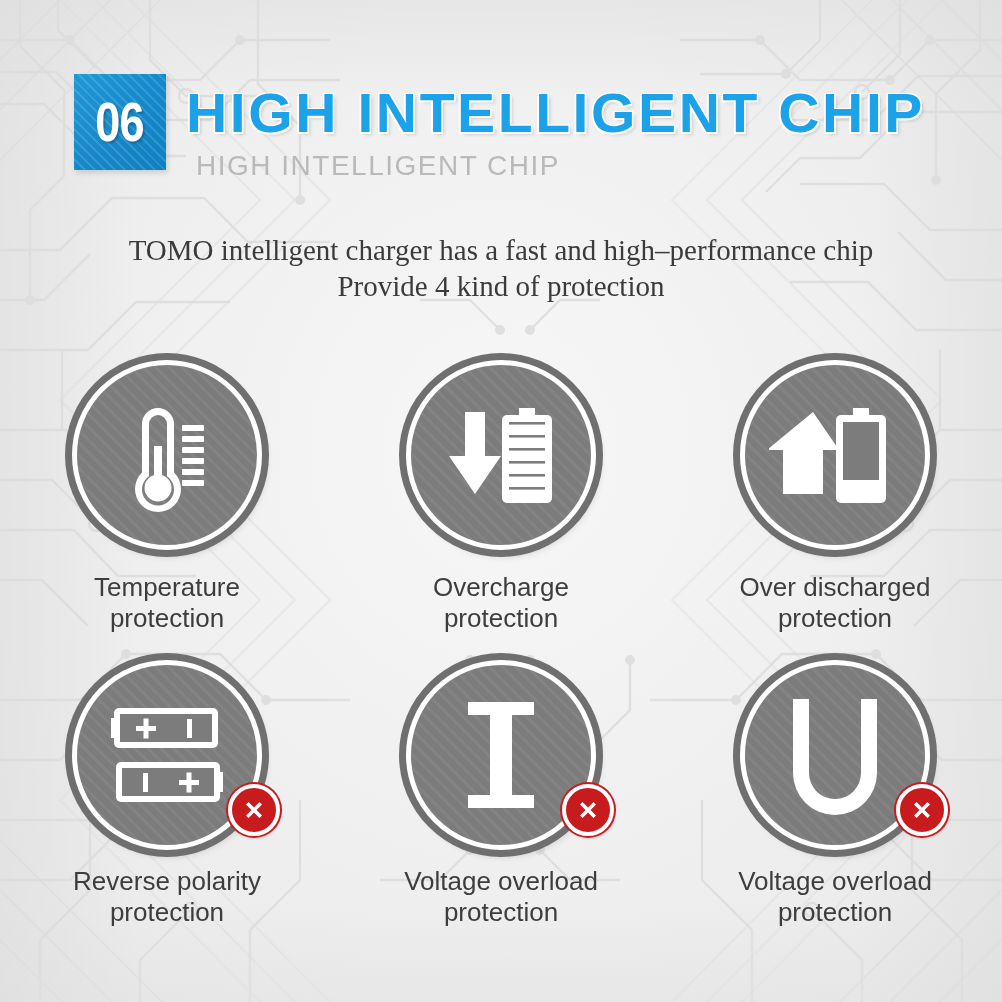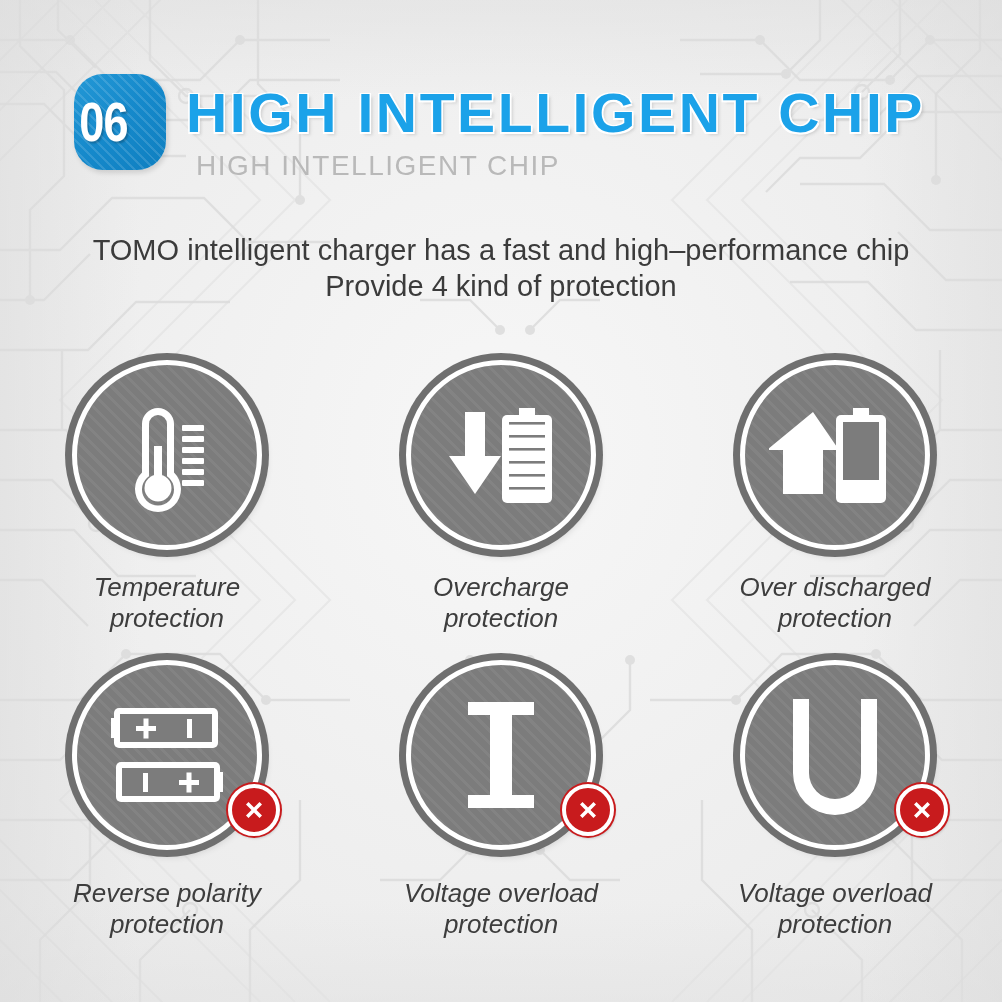--- a/index.html
+++ b/index.html
@@ -55,21 +55,21 @@
     width: 92px;
     height: 96px;
     background:
       repeating-linear-gradient(45deg,
         rgba(255,255,255,.13) 0px, rgba(255,255,255,.13) 2px,
         rgba(255,255,255,0) 2px, rgba(255,255,255,0) 7px),
       linear-gradient(135deg, #2398d6 0%, #1589cb 50%, #0f7fc0 100%);
     box-shadow: 2px 3px 5px rgba(0,0,0,.13);
     display: flex;
     align-items: center;
-    border-radius: 29px;
+    justify-content: center;
   }
   .num-badge-text {
     color: #ffffff;
     font-size: 55px;
     font-weight: bold;
     letter-spacing: -1px;
     transform: scaleX(.82);
     font-family: "Liberation Sans", sans-serif;
     text-shadow: 2px 2px 2px rgba(0,0,0,.22);
   }
@@ -105,34 +105,33 @@
   
   .description {
     position: absolute;
     left: 0;
     top: 232px;
     width: 1002px;
     text-align: center;
     color: #3b3b3b;
     font-size: 29px;
     line-height: 36px;
-    font-family: Liberation Sans, sans-serif;
+    font-family: Liberation Serif, serif;
   }
   .description div { white-space: nowrap; }
 
   
   .grid {
     position: absolute;
     left: 0;
     top: 360px;
     width: 1002px;
     display: grid;
     grid-template-columns: repeat(3, 1fr);
     grid-template-rows: 300px 300px;
-    font-style: italic;
   }
   .cell {
     position: relative;
     display: flex;
     flex-direction: column;
     align-items: center;
   }
   .icon-wrap {
     position: relative;
     width: 190px;
@@ -175,21 +174,21 @@
   .badge-x svg { display: block; }
 
   .caption {
     margin-top: 22px;
     text-align: center;
     color: #3d3d3d;
     font-size: 26px;
     line-height: 31px;
     white-space: pre-line;
   }
-  .row2 .caption { margin-top: 28px; }
+  .row2 .caption { margin-top: 16px; }
 </style>
 </head>
 <body>
 
 <div id="page">
 
   <div class="bg-layer bg-base"></div>
 
   <div class="bg-layer bg-chevrons">
     <svg width="1002" height="1002" viewBox="0 0 1002 1002" aria-hidden="true">

